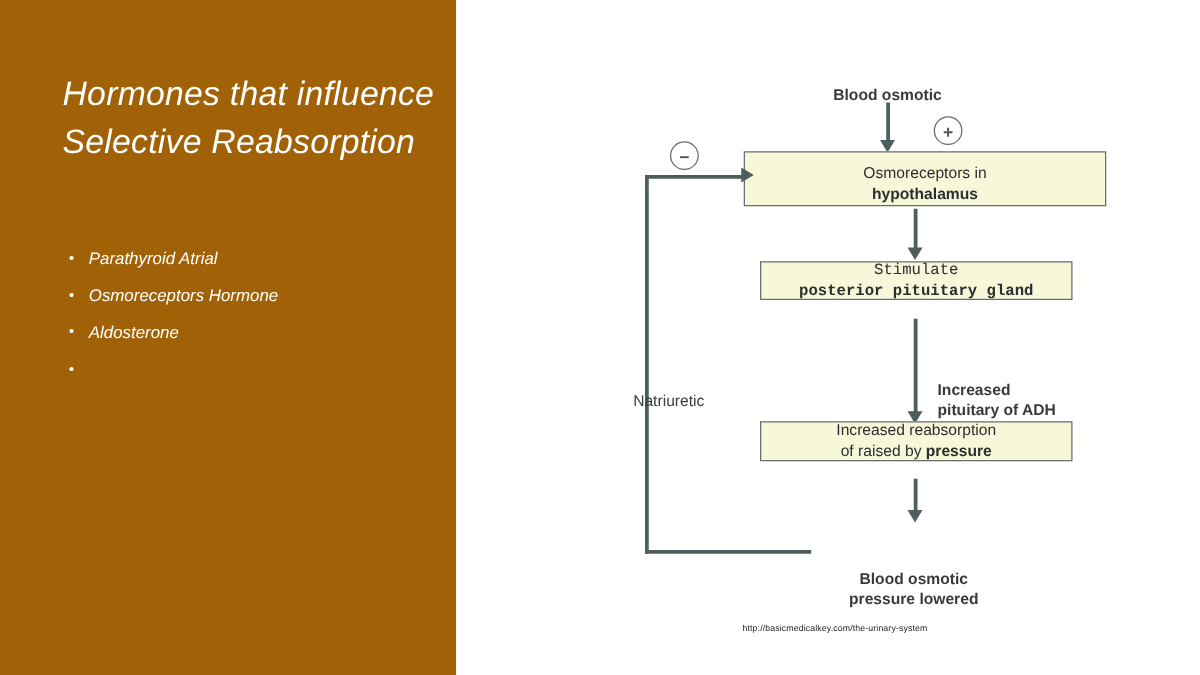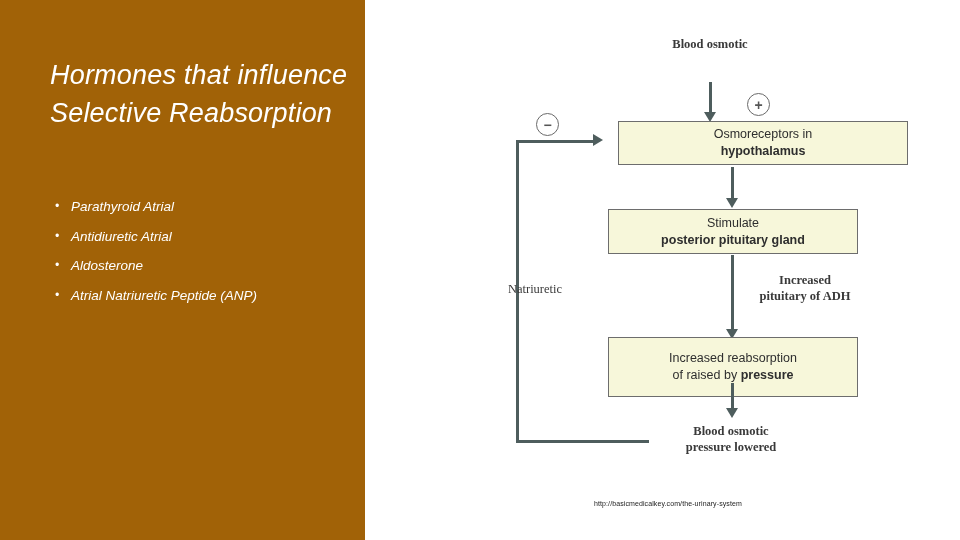--- a/index.html
+++ b/index.html
@@ -65,25 +65,26 @@
     left: 365px;
     top: 0;
     width: 595px;
     height: 540px;
     background: #ffffff;
   }
   .dg-label {
     position: absolute;
     text-align: center;
     color: #3a3a3a;
-    font-family: Liberation Serif, serif;
+    font-family: Liberation Sans, sans-serif;
     font-size: 12.5px;
     line-height: 16px;
     font-weight: 700;
     white-space: nowrap;
+    margin-top: 32px;
   }
   .dg-box {
     position: absolute;
     background: #f7f7da;
     border: 1.6px solid #6d6d6d;
     box-sizing: border-box;
     text-align: center;
     color: #2e2e2e;
     font-size: 12.5px;
     line-height: 17px;
@@ -159,29 +160,28 @@
   <div id="left-panel">
     <div id="slide-title">Hormones that influence Selective Reabsorption</div>
 
     <ul id="bullet-list">
       <li>
         <span class="bullet-dot">•</span>
         <span>Parathyroid Atrial</span>
       </li>
       <li>
         <span class="bullet-dot">•</span>
-        <span>Antidiuretic Atrial</span>
+        <span>Osmoreceptors Hormone</span>
       </li>
       <li>
         <span class="bullet-dot">•</span>
         <span>Aldosterone</span>
       </li>
       <li>
         <span class="bullet-dot">•</span>
-        <span>Atrial Natriuretic Peptide (ANP)</span>
       </li>
     </ul>
   </div>
 
   <div id="diagram">
 
     <div class="dg-label" style="left: 260px; top: 36px; width: 170px;">
       <div>Blood osmotic</div>
     </div>
 
@@ -189,42 +189,42 @@
     <div class="arrow-head-down" style="left: 339px; top: 112px;"></div>
 
     <div class="circ" style="left: 382px; top: 93px;">
       <span class="sign">+</span>
     </div>
 
     <div class="circ" style="left: 171px; top: 113px;">
       <span class="sign">−</span>
     </div>
 
-    <div class="dg-box" style="left: 253px; top: 121px; width: 290px; height: 44px;">
+    <div class="dg-box" style="left: 230px; top: 121px; width: 290px; height: 44px; justify-content: flex-end;">
       <span class="line1">Osmoreceptors in</span>
       <span class="line2">hypothalamus</span>
     </div>
 
     <div class="arrow-v" style="left: 366px; top: 167px; height: 33px;"></div>
     <div class="arrow-head-down" style="left: 361px; top: 198px;"></div>
 
-    <div class="dg-box" style="left: 243px; top: 209px; width: 250px; height: 45px;">
+    <div class="dg-box" style="left: 243px; top: 209px; width: 250px; height: 31px; font-family: Liberation Mono, monospace;">
       <span class="line1">Stimulate</span>
       <span class="line2">posterior pituitary gland</span>
     </div>
 
     <div class="arrow-v" style="left: 366px; top: 255px; height: 78px;"></div>
     <div class="arrow-head-down" style="left: 361px; top: 329px;"></div>
 
-    <div class="dg-label" style="left: 365px; top: 272px; width: 150px; text-align: center;">
+    <div class="dg-label" style="left: 385px; top: 272px; width: 150px; text-align: left;">
       <div>Increased</div>
       <div>pituitary of ADH</div>
     </div>
 
-    <div class="dg-box" style="left: 243px; top: 337px; width: 250px; height: 60px;">
+    <div class="dg-box" style="left: 243px; top: 337px; width: 250px; height: 32px;">
       <span class="line1">Increased reabsorption</span>
       <span class="line1">
         <span>of raised by </span><b>pressure</b>
       </span>
     </div>
 
     <div class="arrow-v" style="left: 366px; top: 383px; height: 28px;"></div>
     <div class="arrow-head-down" style="left: 361px; top: 408px;"></div>
 
     <div class="dg-label" style="left: 281px; top: 423px; width: 170px;">

